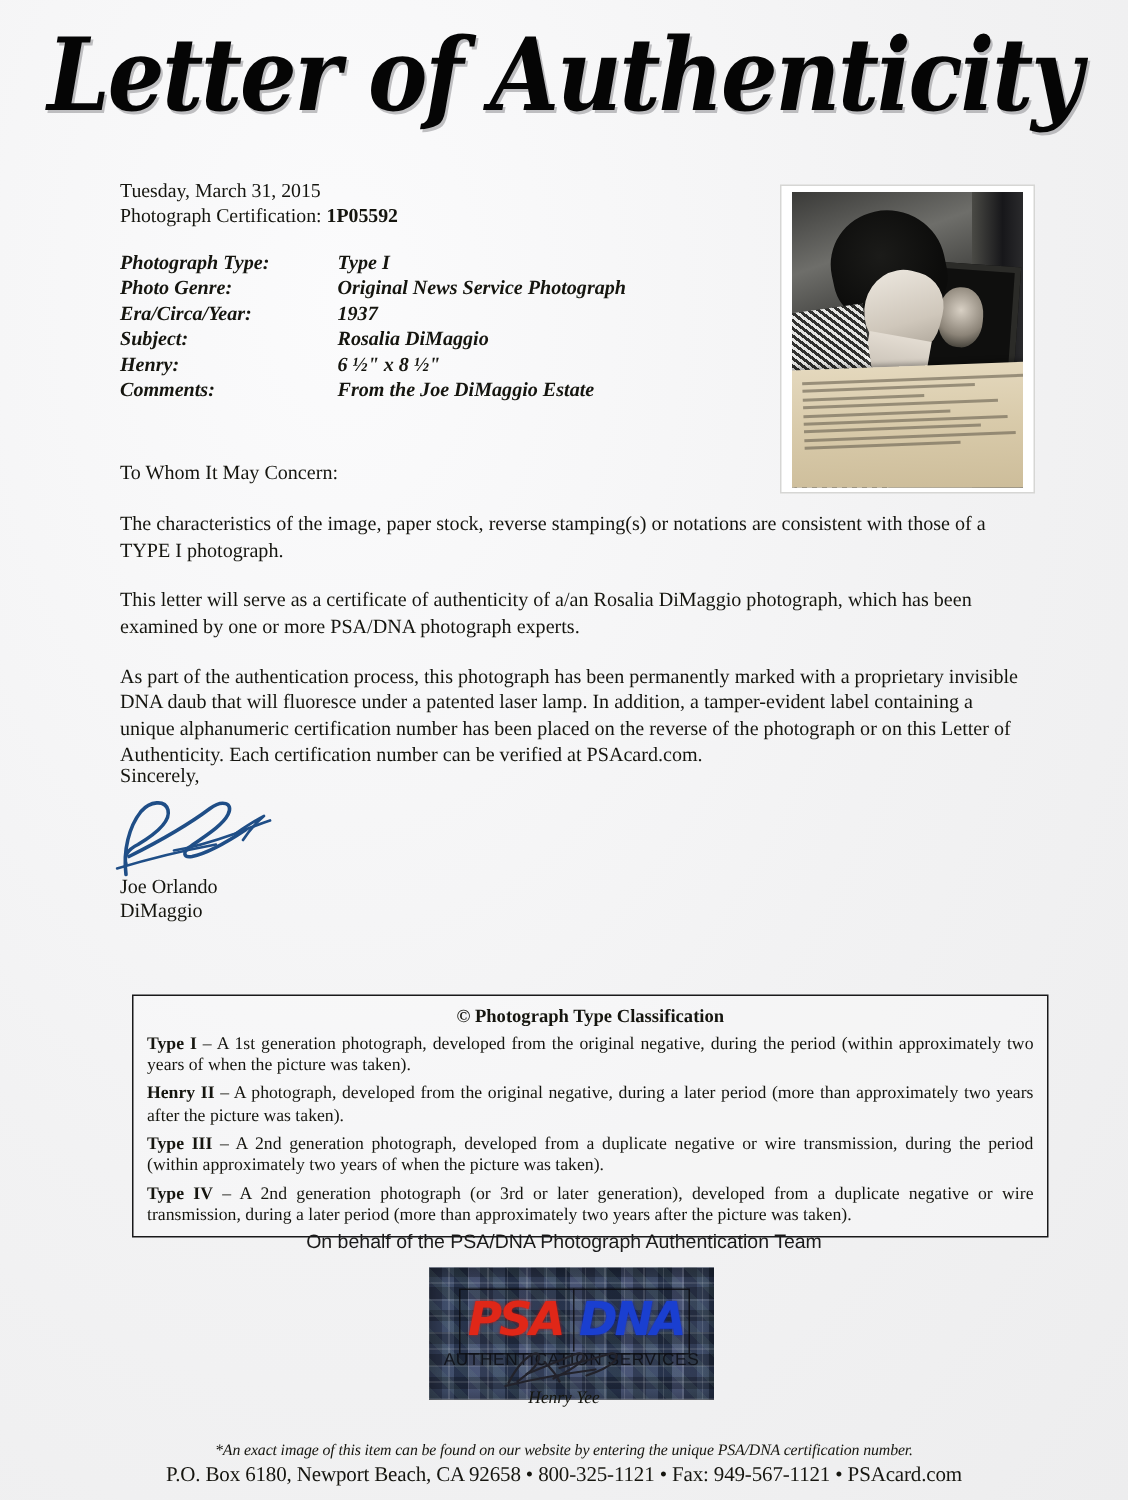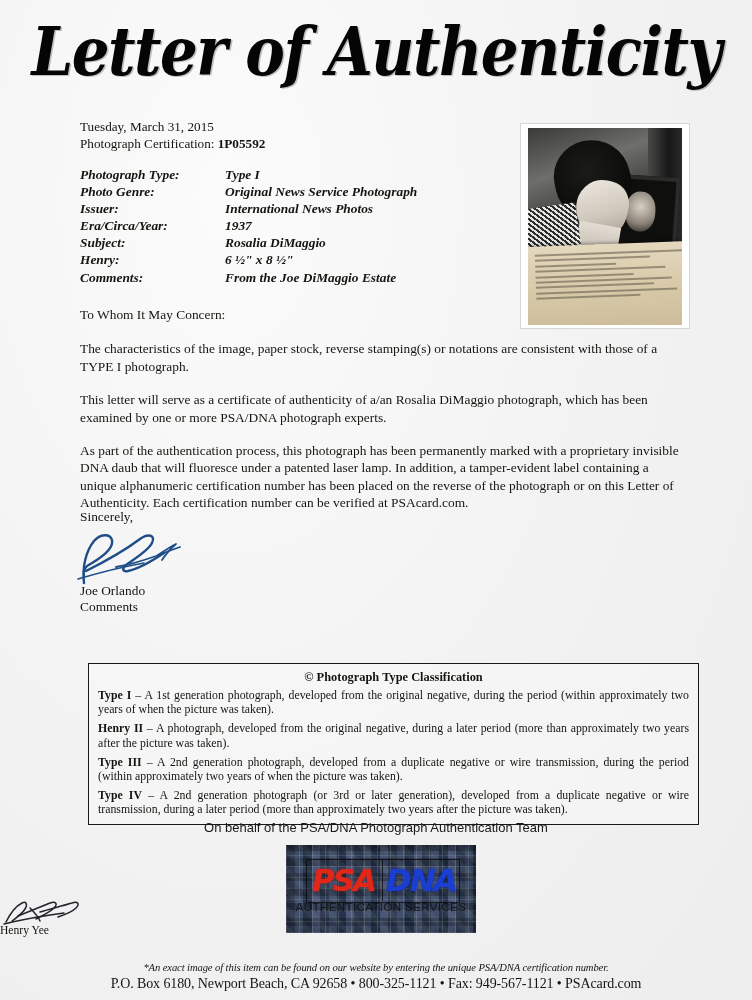--- a/index.html
+++ b/index.html
@@ -291,20 +291,22 @@
     font-size: 11.5px;
     letter-spacing: 0.4px;
     color: #0c0d12;
     opacity: 0.82;
   }
 
   .yee-wrap {
     position: absolute;
     left: 0; right: 0;
     top: 900px;
+    text-align: center;
+    font-style: italic;
   }
   .yee-name {
     font-size: 11.6px;
     line-height: 12px;
     margin-top: -5px;
   }
 
   .foot-note {
     position: absolute;
     left: 0; right: 0;
@@ -342,24 +344,20 @@
 
   <table class="meta-table">
     <tbody>
       <tr>
         <td class="meta-label">Photograph Type:</td>
         <td>Type I</td>
       </tr>
       <tr>
         <td class="meta-label">Photo Genre:</td>
         <td>Original News Service Photograph</td>
-      </tr>
-      <tr>
-        <td class="meta-label">Issuer:</td>
-        <td>International News Photos</td>
       </tr>
       <tr>
         <td class="meta-label">Era/Circa/Year:</td>
         <td>1937</td>
       </tr>
       <tr>
         <td class="meta-label">Subject:</td>
         <td>Rosalia DiMaggio</td>
       </tr>
       <tr>
@@ -408,21 +406,21 @@
       <g fill="none" stroke="#1f4e87" stroke-linecap="round" stroke-linejoin="round">
         <path d="M12 56 C10 40 14 24 22 14 C28 7 38 6 40 13 C42 21 30 30 20 36 C14 39 10 43 12 49" stroke-width="2.4"></path>
         <path d="M14 44 C30 36 52 24 68 12 C76 6 84 8 80 16 C76 24 62 32 54 38
                  C50 41 50 45 56 44 C66 42 80 34 92 26" stroke-width="2.4"></path>
         <path d="M44 40 C56 38 70 34 84 29 C94 25 102 22 108 20" stroke-width="1.8"></path>
         <path d="M86 28 C92 24 98 20 104 17 C98 22 94 27 90 33" stroke-width="1.8"></path>
         <path d="M6 52 C26 46 50 40 72 36" stroke-width="1.6"></path>
       </g>
     </svg>
     <div class="sig-name">Joe Orlando</div>
-    <div>Comments</div>
+    <div>DiMaggio</div>
   </div>
 
   <div class="class-box">
     <div class="class-title">© Photograph Type Classification</div>
 
     <div class="class-item">
       <b>Type  I</b><span> – A 1st generation photograph, developed from the original negative, during the period (within approximately two years of when the picture was taken).</span>
     </div>
     <div class="class-item">
       <b>Henry II</b><span> – A photograph, developed from the original negative, during a later period (more than approximately two years after the picture was taken).</span>

